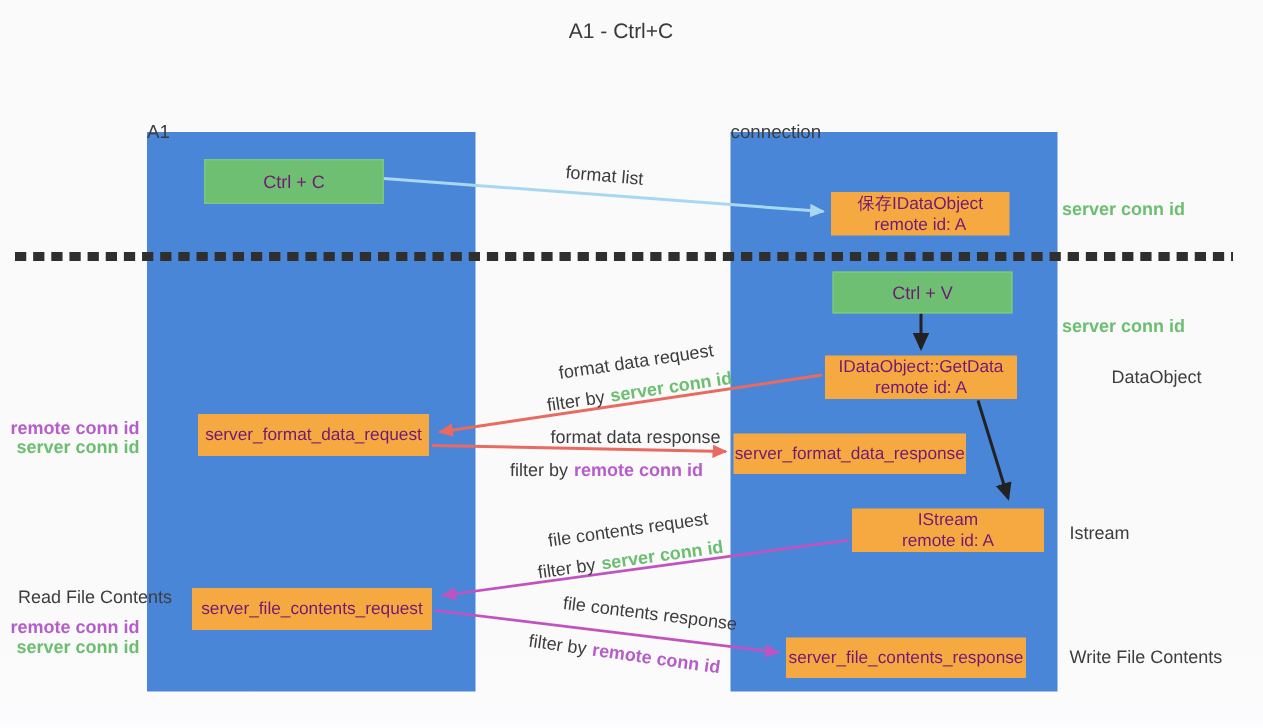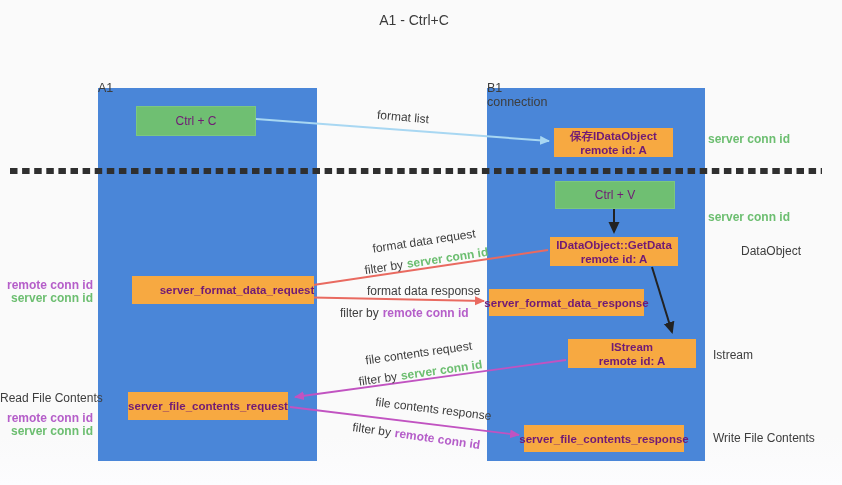--- a/index.html
+++ b/index.html
@@ -22,21 +22,21 @@
   }
   .column{
     position:absolute;top:88px;height:373px;background:#4a86d8;
   }
   .arrows{position:absolute;left:0;top:0;width:842px;height:485px;pointer-events:none;}
   .node{
     position:absolute;display:flex;flex-direction:column;align-items:center;justify-content:center;
     color:#701a75;text-align:center;white-space:nowrap;
   }
   .node.green{background:#6fbf72;border:1px solid #7cc77f;font-size:12px;}
-  .node.orange{background:#f7a941;font-weight:bold;}
+  .node.orange{background:#f7a941;}
   .node .ln{font-size:11.5px;line-height:14px;}
   .node.single{font-size:11.5px;}
   .alabel{
     position:absolute;font-size:12px;color:#3d3d3d;white-space:nowrap;
     transform-origin:center center;
   }
   .slabel{position:absolute;font-size:12px;color:#3d3d3d;white-space:nowrap;line-height:13px;}
   .left-stack{left:0;width:93px;text-align:right;}
   .green-t{color:#6cbe70;font-weight:bold;}
   .purple-t{color:#b55ec9;font-weight:bold;}
@@ -84,39 +84,38 @@
   </svg>
 
   <div class="title">
     <div>A1 - Ctrl+C</div>
   </div>
 
   <div class="col-header" style="left:98px;width:219px;">
     <div>A1</div>
   </div>
   <div class="col-header" style="left:487px;width:218px;">
-    <div>B1</div>
     <div>connection</div>
   </div>
 
   <div class="node green" style="left:136px;top:106px;width:118px;height:28px;">Ctrl + C</div>
 
   <div class="node orange" style="left:554px;top:128px;width:119px;height:29px;">
     <div class="ln">保存IDataObject</div>
     <div class="ln">remote id: A</div>
   </div>
 
   <div class="node green" style="left:555px;top:181px;width:118px;height:26px;">Ctrl + V</div>
 
   <div class="node orange" style="left:550px;top:237px;width:128px;height:29px;">
     <div class="ln">IDataObject::GetData</div>
     <div class="ln">remote id: A</div>
   </div>
 
-  <div class="node orange single" style="left:132px;top:276px;width:154px;height:28px;padding-left:28px;">server_format_data_request</div>
+  <div class="node orange single" style="left:132px;top:276px;width:154px;height:28px;">server_format_data_request</div>
 
   <div class="node orange single" style="left:489px;top:289px;width:155px;height:27px;">server_format_data_response</div>
 
   <div class="node orange" style="left:568px;top:339px;width:128px;height:29px;">
     <div class="ln">IStream</div>
     <div class="ln">remote id: A</div>
   </div>
 
   <div class="node orange single" style="left:128px;top:392px;width:160px;height:28px;">server_file_contents_request</div>
 
@@ -146,17 +145,17 @@
 
   <div class="slabel green-t" style="left:708px;top:133px;">server conn id</div>
   <div class="slabel green-t" style="left:708px;top:211px;">server conn id</div>
   <div class="slabel" style="left:713px;top:245px;margin-left:28px;">DataObject</div>
   <div class="slabel" style="left:713px;top:349px;">Istream</div>
   <div class="slabel" style="left:713px;top:432px;">Write File Contents</div>
 
   <div class="slabel left-stack purple-t" style="top:279px;">remote conn id</div>
   <div class="slabel left-stack green-t" style="top:292px;">server conn id</div>
 
-  <div class="slabel left-stack" style="top:392px;">Read File Contents</div>
+  <div class="slabel left-stack" style="top:392px;padding-left:12px;">Read File Contents</div>
   <div class="slabel left-stack purple-t" style="top:412px;">remote conn id</div>
   <div class="slabel left-stack green-t" style="top:425px;">server conn id</div>
 
 </div>
 
 </body></html>

